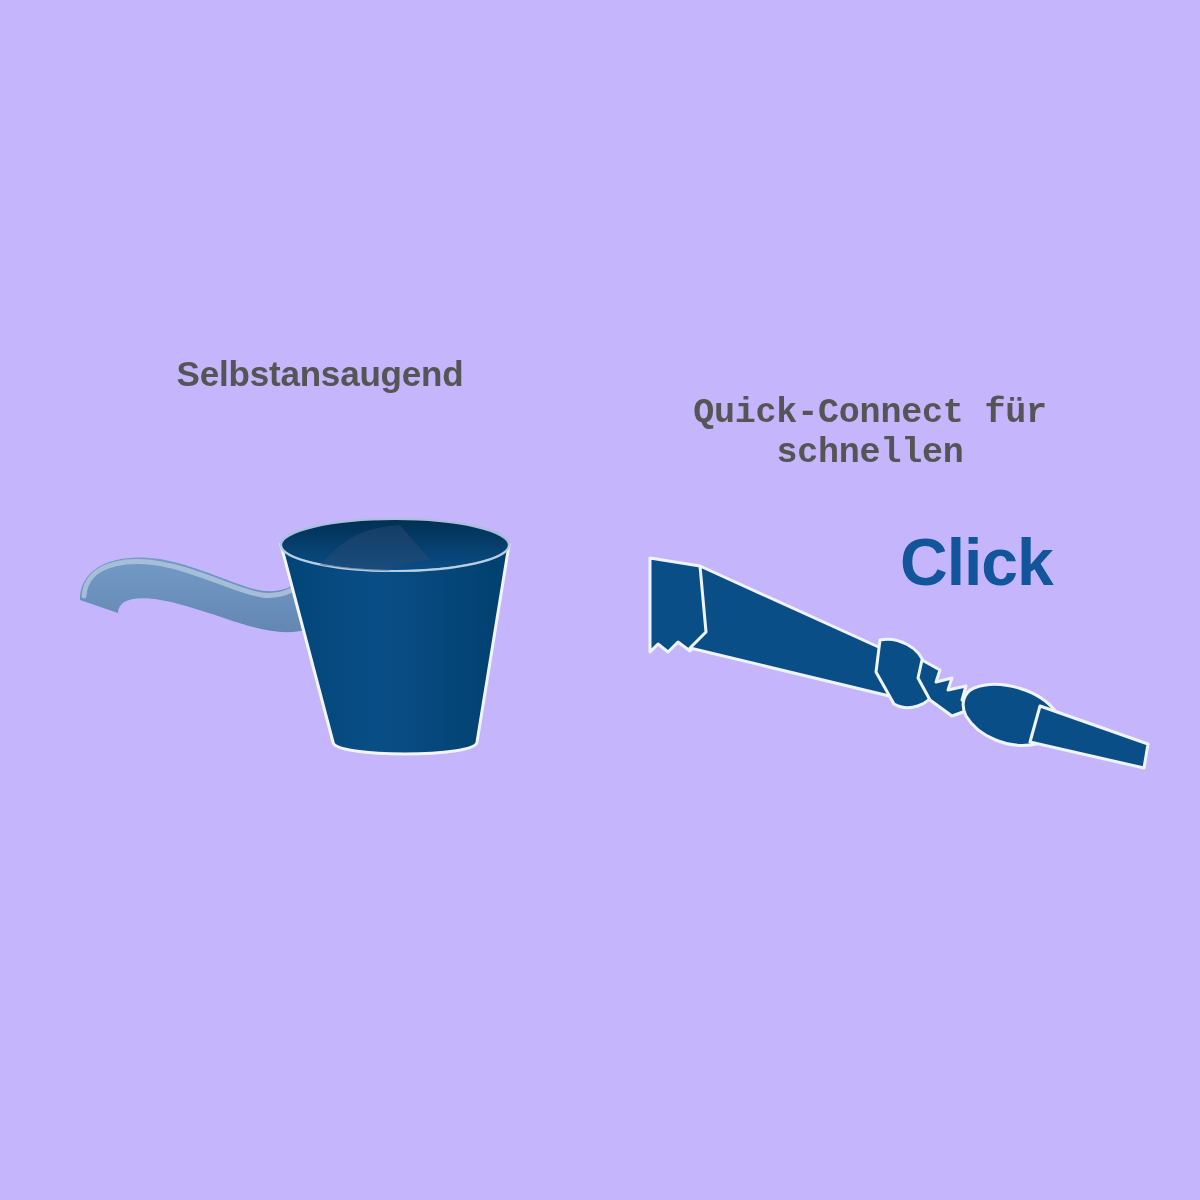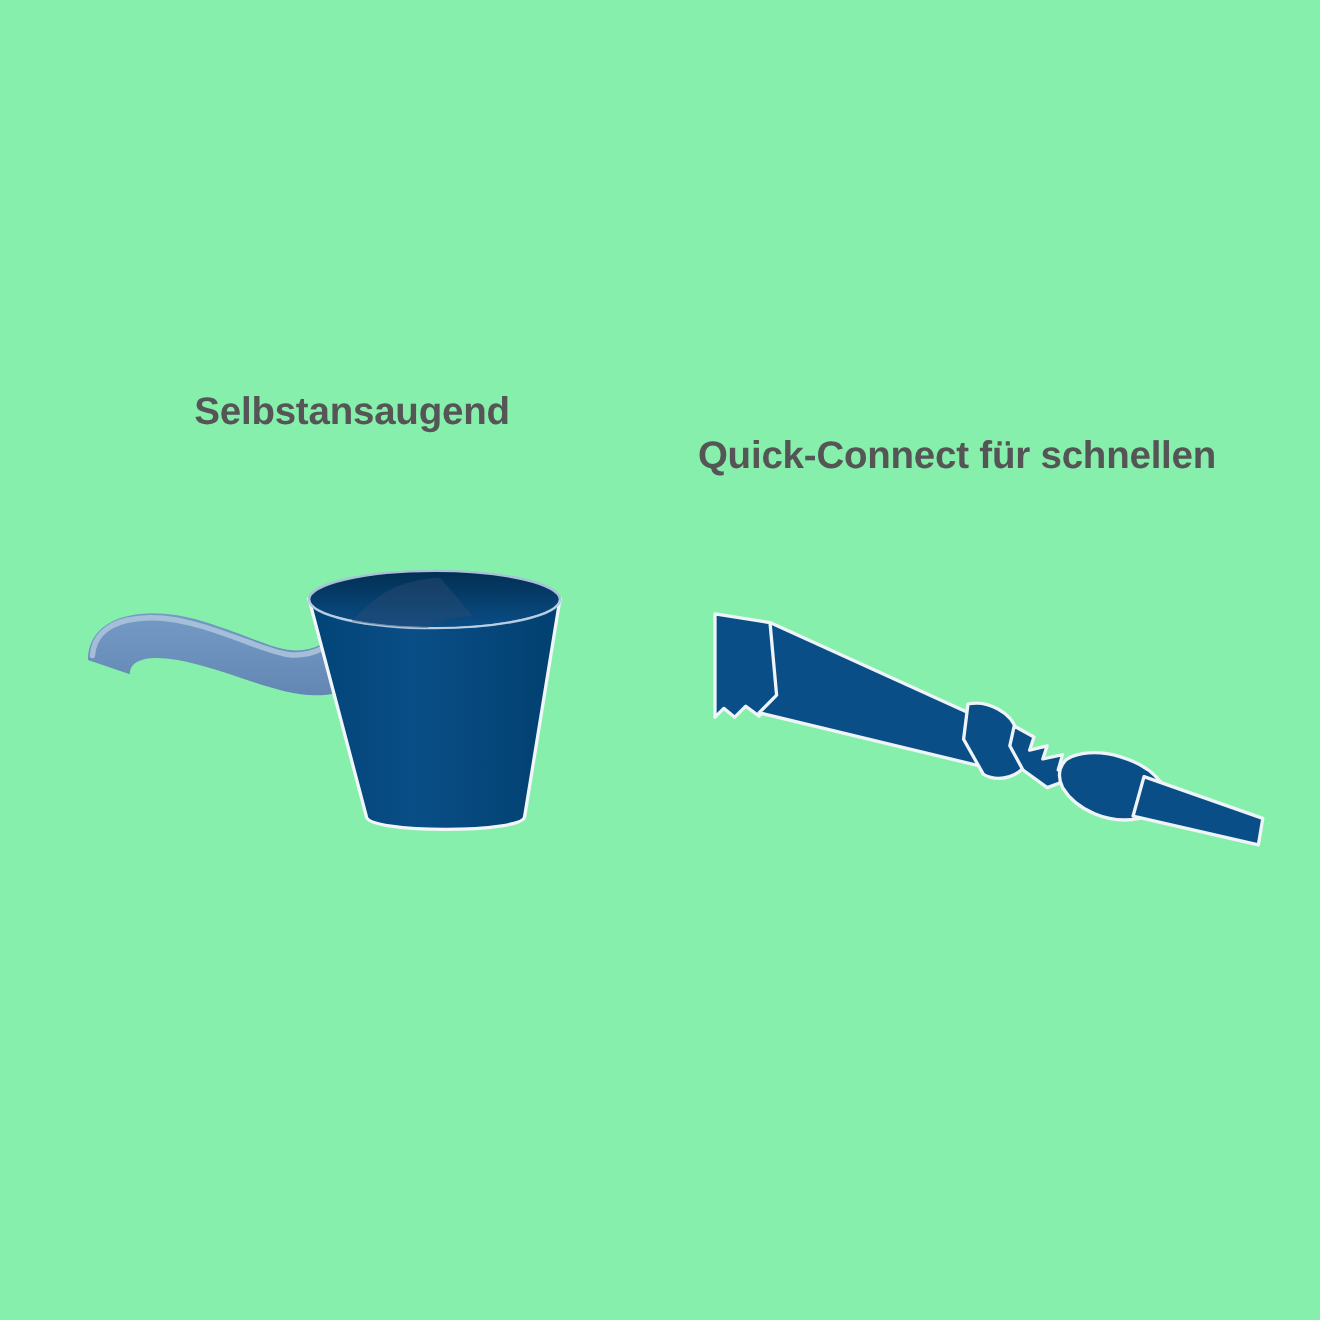--- a/index.html
+++ b/index.html
@@ -35,20 +35,21 @@
     left: 60px;
     top: 354px;
     width: 520px;
     font-size: 35px;
   }
   #title-right {
     left: 600px;
     top: 354px;
     width: 540px;
     font-size: 35px;
+    font-family: Liberation Mono, monospace;
   }
 
   
   #click-label {
     position: absolute;
     left: 900px;
     top: 524px;
     font-size: 66px;
     font-weight: bold;
     color: #12559A;
@@ -62,21 +63,21 @@
     left: 0;
     top: 0;
     width: 1200px;
     height: 1200px;
     pointer-events: none;
   }
 </style>
 </head>
 <body style="background: rgb(235, 235, 235);">
 
-<div id="stage" style="background: #86efac;">
+<div id="stage" style="background: #c4b5fd;">
 
   <svg class="art" viewBox="0 0 1200 1200">
     <defs>
       <linearGradient id="hoseGrad" x1="0" y1="0" x2="0" y2="1">
         <stop offset="0%" stop-color="#9FB9D4"></stop>
         <stop offset="35%" stop-color="#7299C4"></stop>
         <stop offset="100%" stop-color="#6387B2"></stop>
       </linearGradient>
       <linearGradient id="bucketGrad" x1="0" y1="0" x2="1" y2="0">
         <stop offset="0%" stop-color="#014477"></stop>
@@ -190,14 +191,15 @@
                L 1030,742 Z" fill="#0A4E87"></path>
     </g>
   </svg>
 
   <div class="panel-title" id="title-left">Selbstansaugend</div>
 
   <div class="panel-title" id="title-right">
     <span>Quick-Connect für schnellen</span><br>
   </div>
 
+  <div id="click-label">Click</div>
 
 </div>
 
 </body></html>

